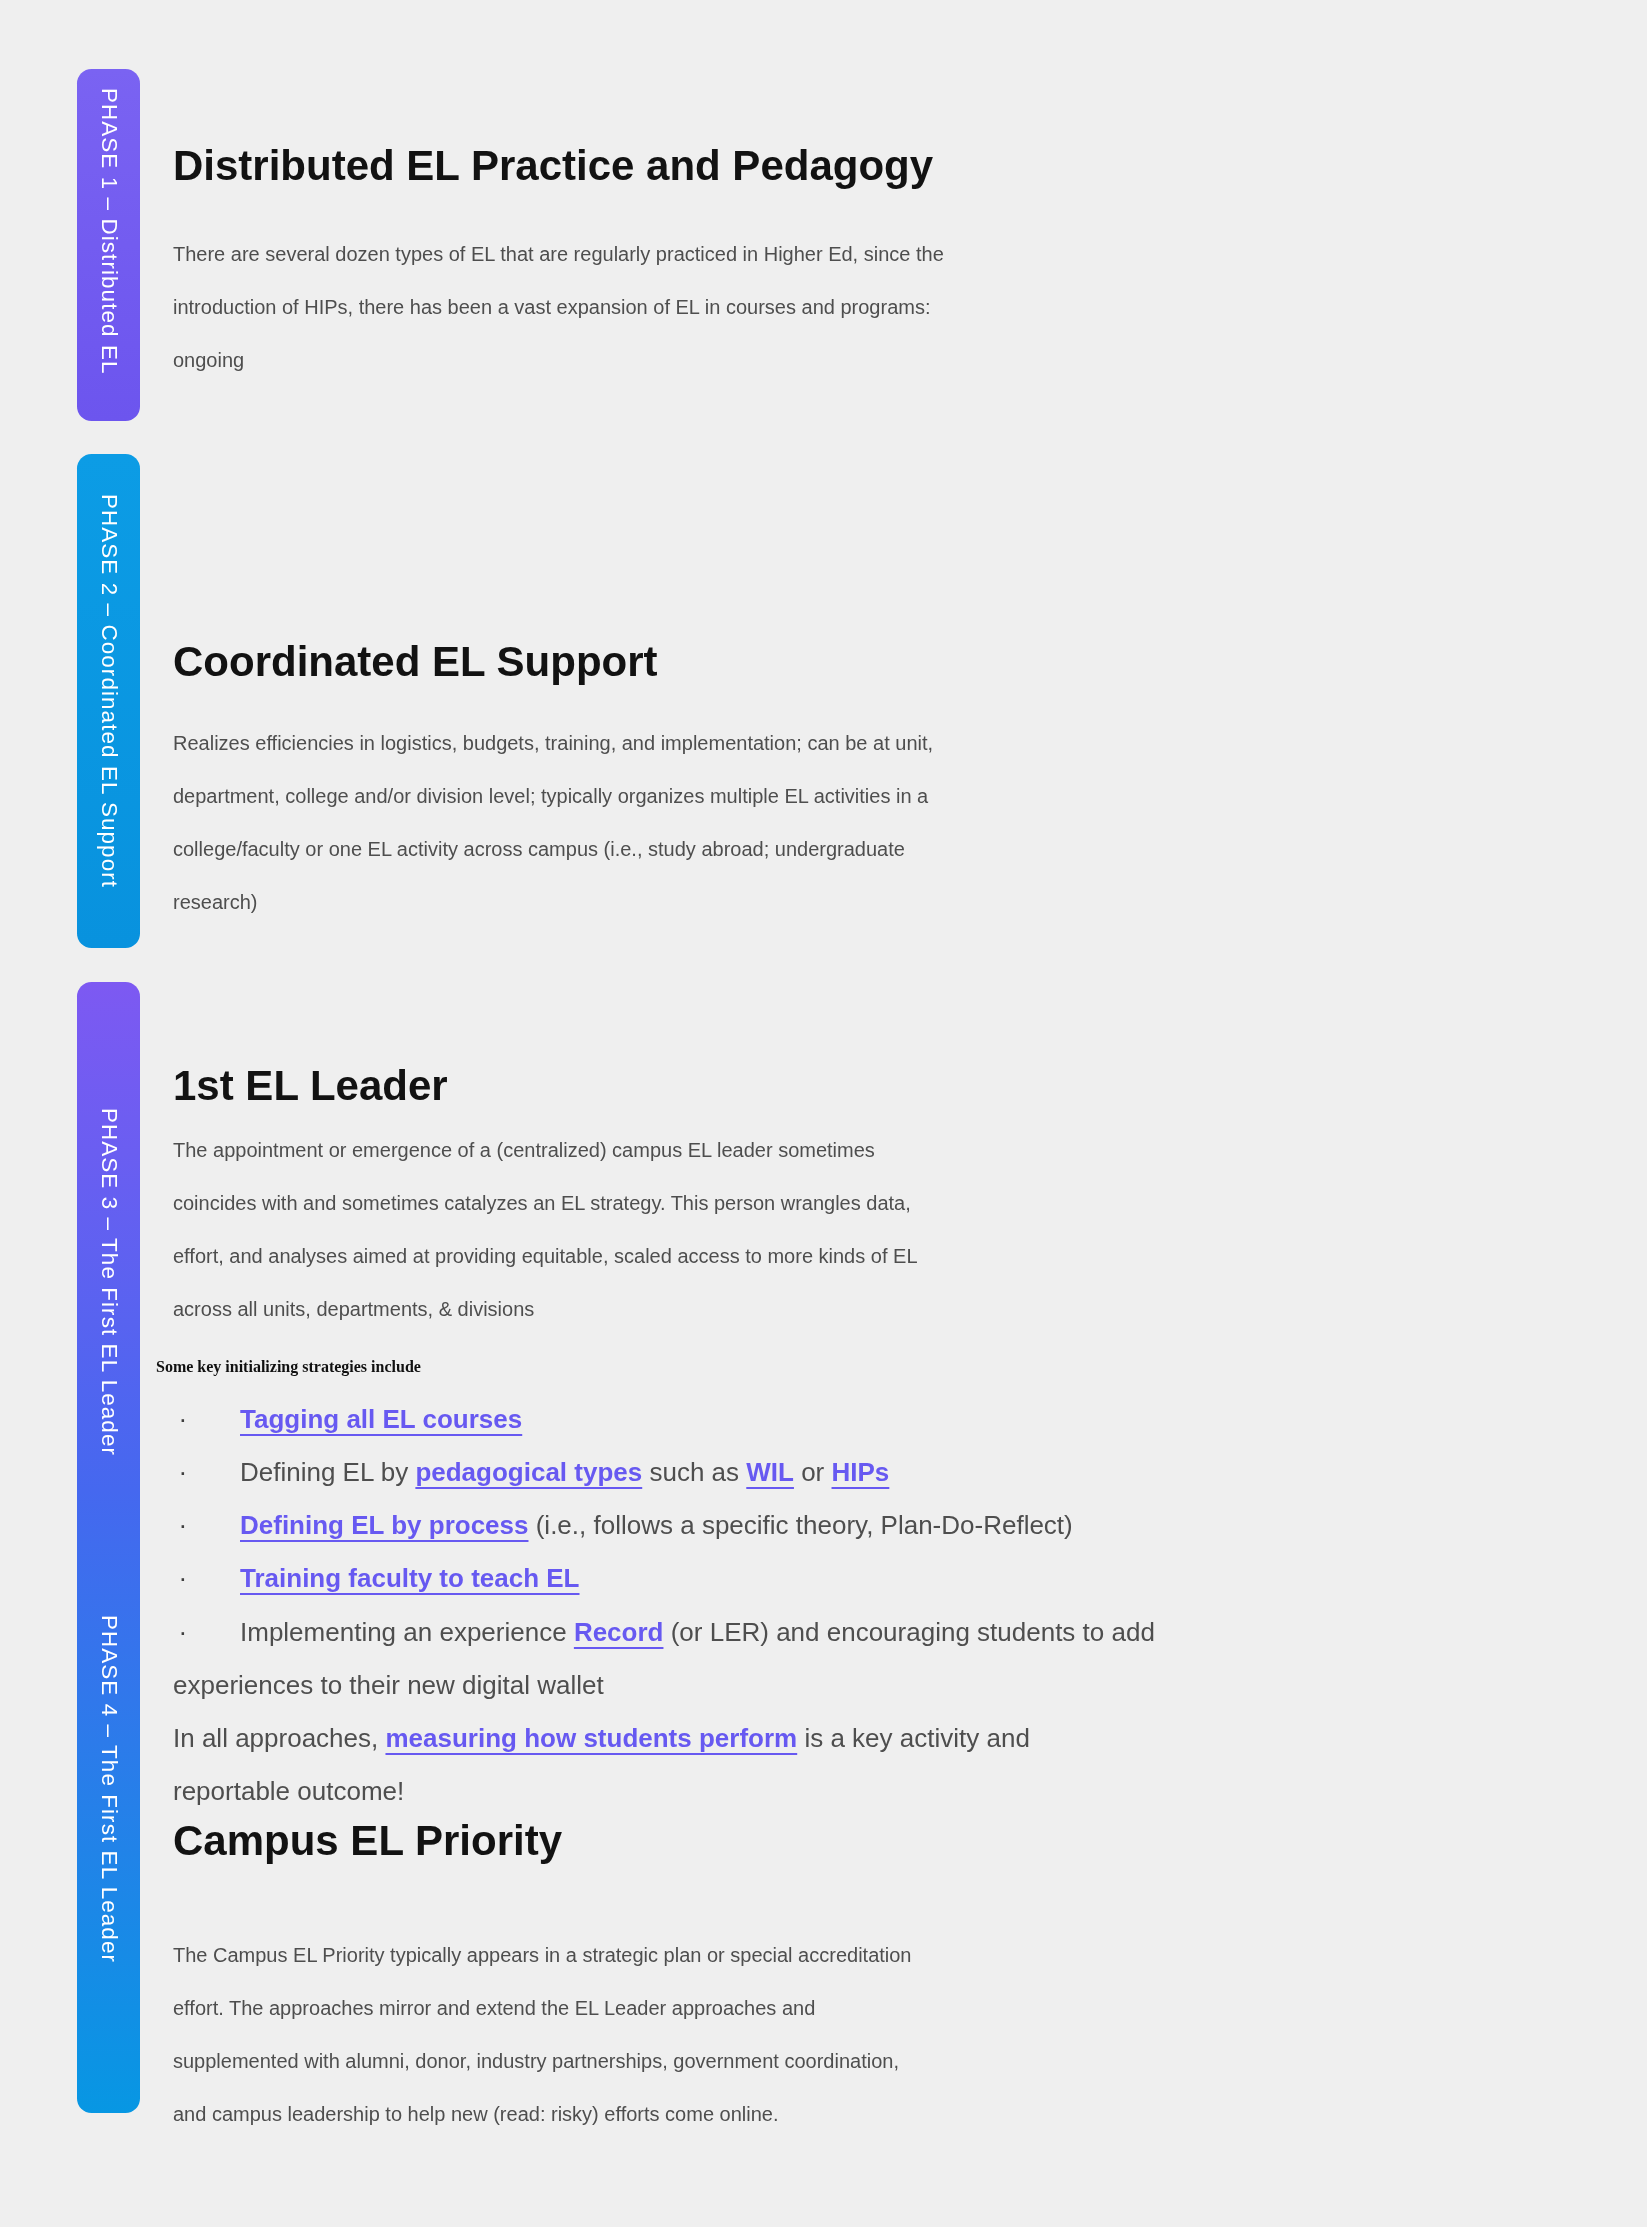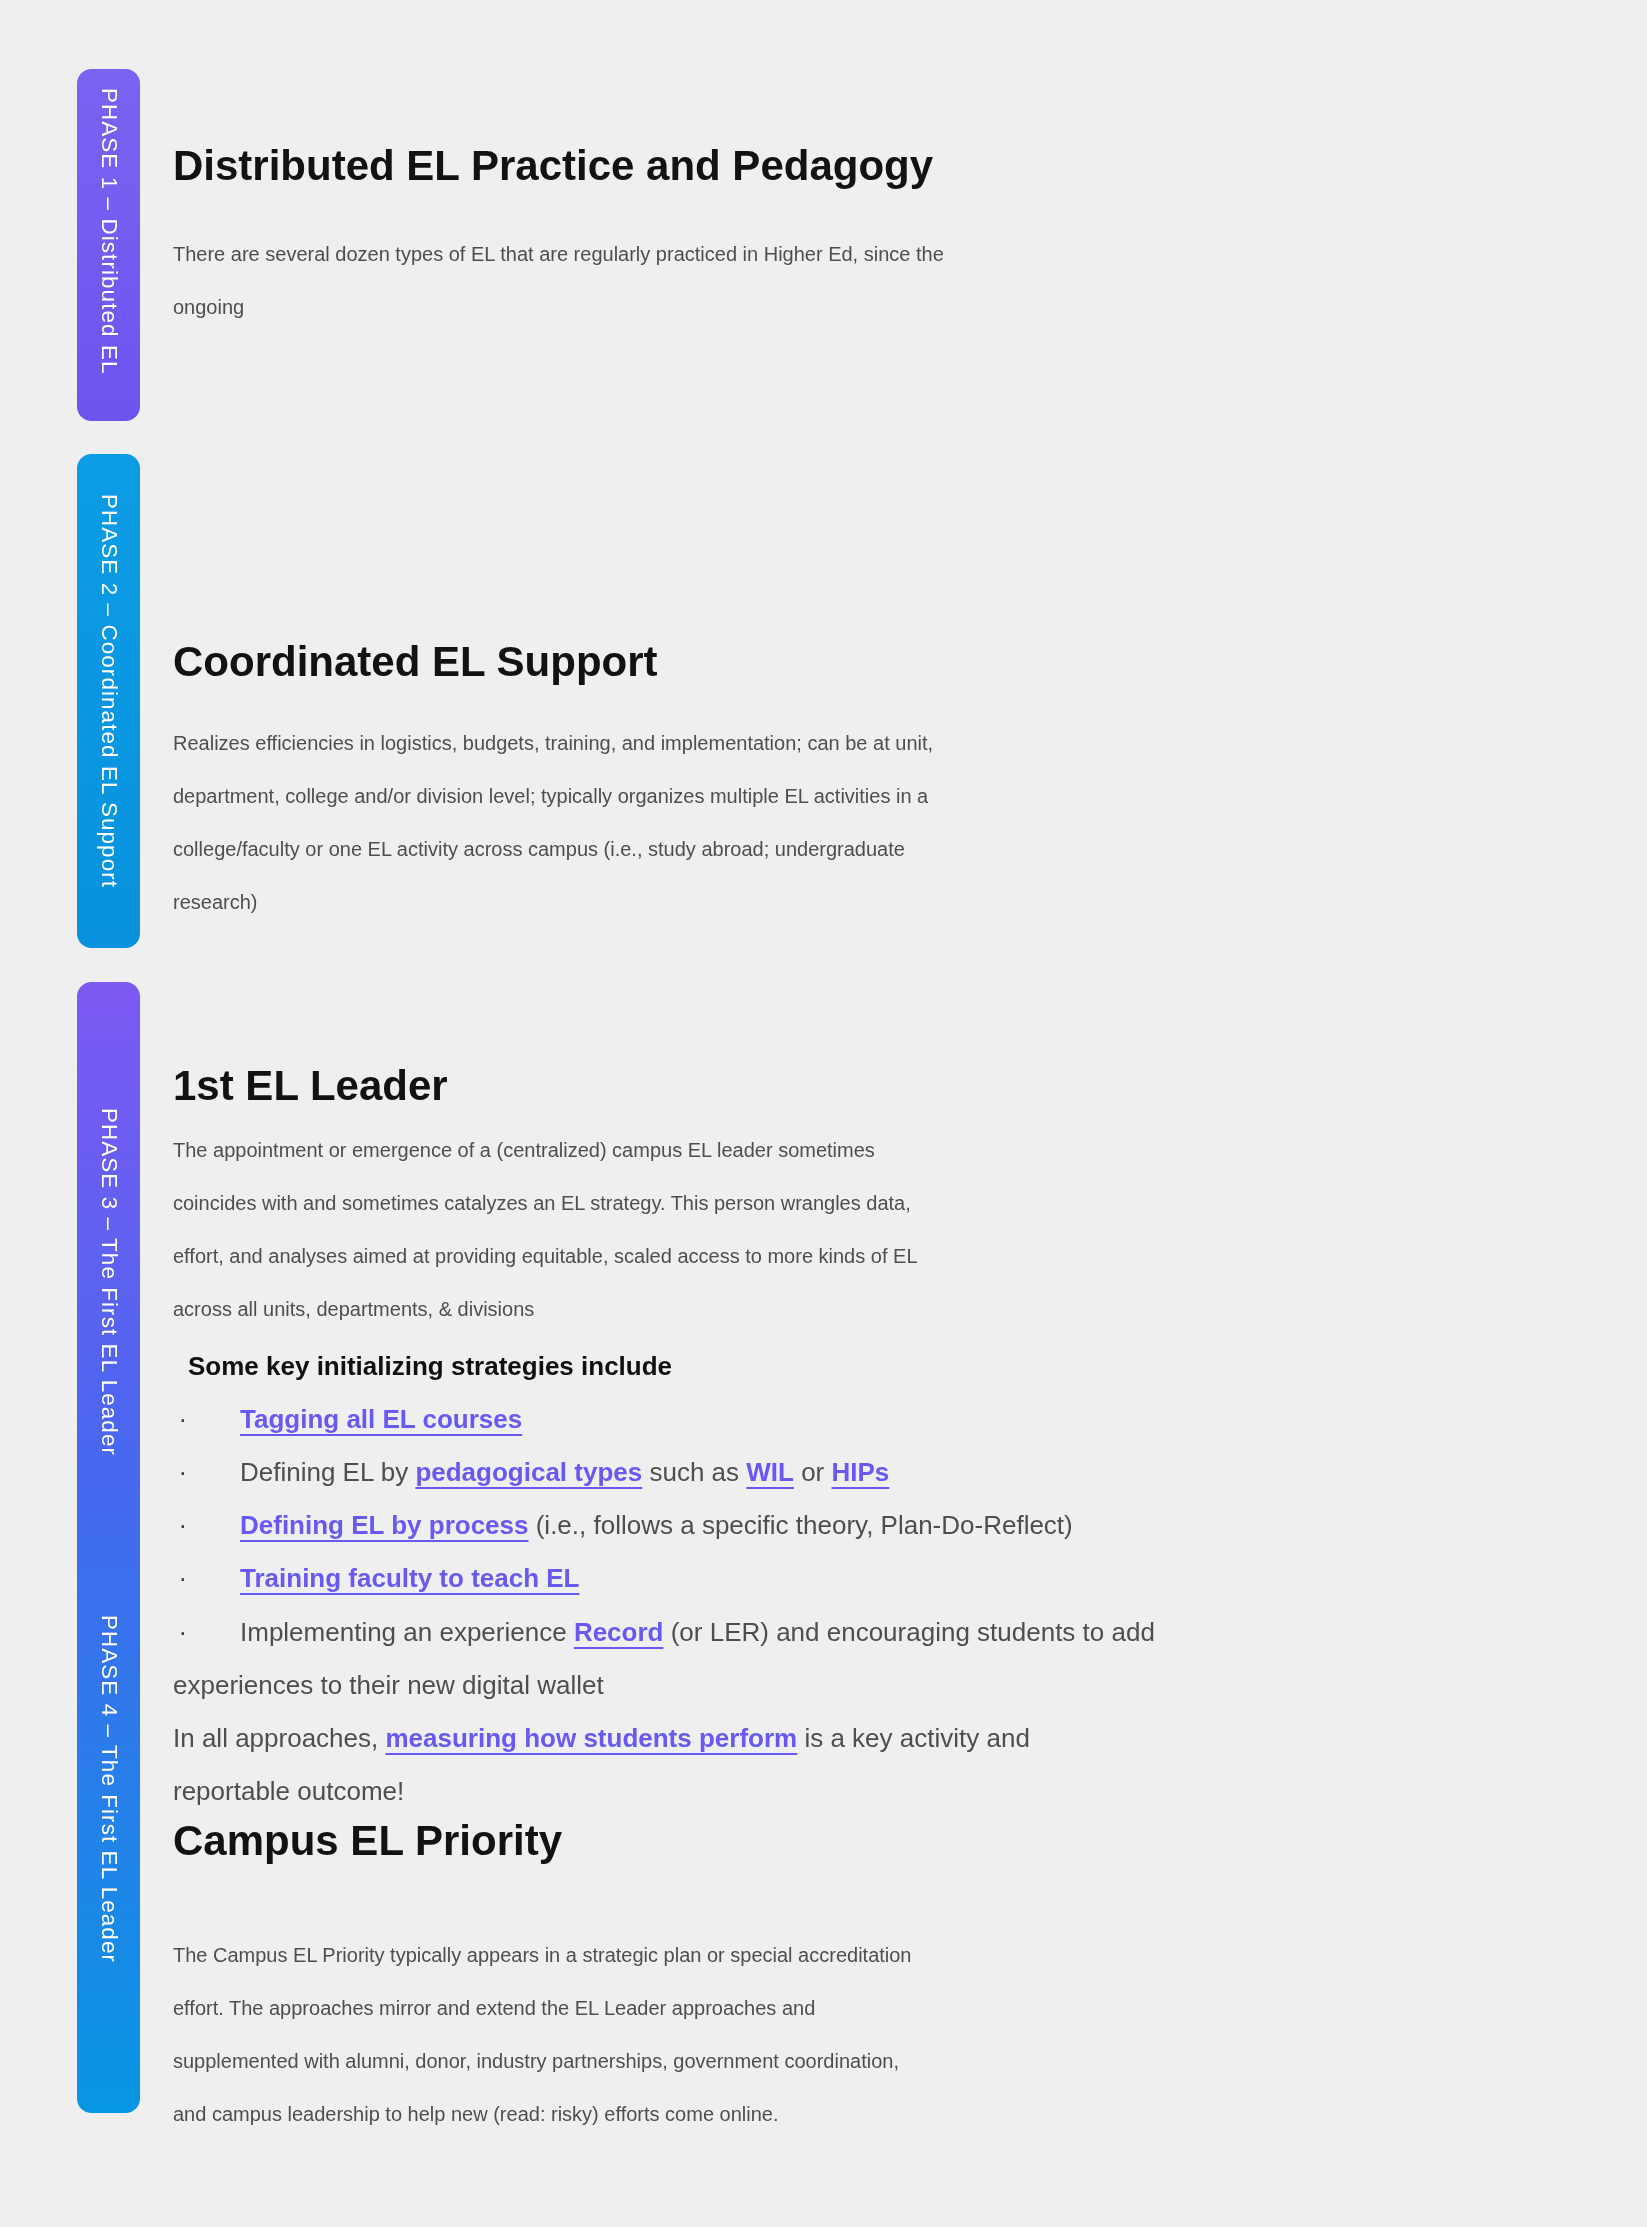--- a/index.html
+++ b/index.html
@@ -27,21 +27,21 @@
   .h{position:absolute;left:173px;font-size:42px;line-height:1.2;font-weight:700;color:#121212;letter-spacing:0;}
   .h1{top:141px;}
   .h2{top:637px;}
   .h3{top:1061px;}
   .h4{top:1816px;}
   .para{position:absolute;left:173px;font-size:20px;line-height:53px;color:#4E4E4E;}
   .p1{top:228px;}
   .p2{top:717px;}
   .p3{top:1124px;}
   .p4{top:1929px;}
-  .subhead{position:absolute;left:188px;top:1340px;font-size:26px;line-height:53px;font-weight:700;color:#101010;}
+  .subhead{position:absolute;left:156px;top:1340px;font-size:16px;line-height:53px;font-weight:700;color:#101010;font-family:Liberation Serif, serif;}
   
   .list-row{position:absolute;left:173px;height:53px;font-size:26px;line-height:53px;color:#4E4E4E;white-space:nowrap;}
   .list-row .bullet{position:absolute;left:5.6px;top:0;color:#3F3F3F;font-size:26px;}
   .list-row .row-text{display:inline-block;}
   .list-row.indent .row-text{margin-left:67px;}
   .row-0{top:1393px;}
   .row-1{top:1446px;}
   .row-2{top:1499px;}
   .row-3{top:1552px;}
   .row-4{top:1606px;}
@@ -69,20 +69,21 @@
   <span class="bar-label">PHASE 2 – Coordinated EL Support</span>
 </div>
 <div class="bar bar-34">
   <span class="bar-label p3">PHASE 3 – The First EL Leader</span>
   <span class="bar-label p4">PHASE 4 – The First EL Leader</span>
 </div>
 
 <div class="h h1">Distributed EL Practice and Pedagogy</div>
 <div class="para p1">
   <div>There are several dozen types of EL that are regularly practiced in Higher Ed, since the</div>
+  <div>introduction of HIPs, there has been a vast expansion of EL in courses and programs:</div>
   <div>ongoing</div>
 </div>
 
 <div class="h h2">Coordinated EL Support</div>
 <div class="para p2">
   <div>Realizes efficiencies in logistics, budgets, training, and implementation; can be at unit,</div>
   <div>department, college and/or division level; typically organizes multiple EL activities in a</div>
   <div>college/faculty or one EL activity across campus (i.e., study abroad; undergraduate</div>
   <div>research)</div>
 </div>

